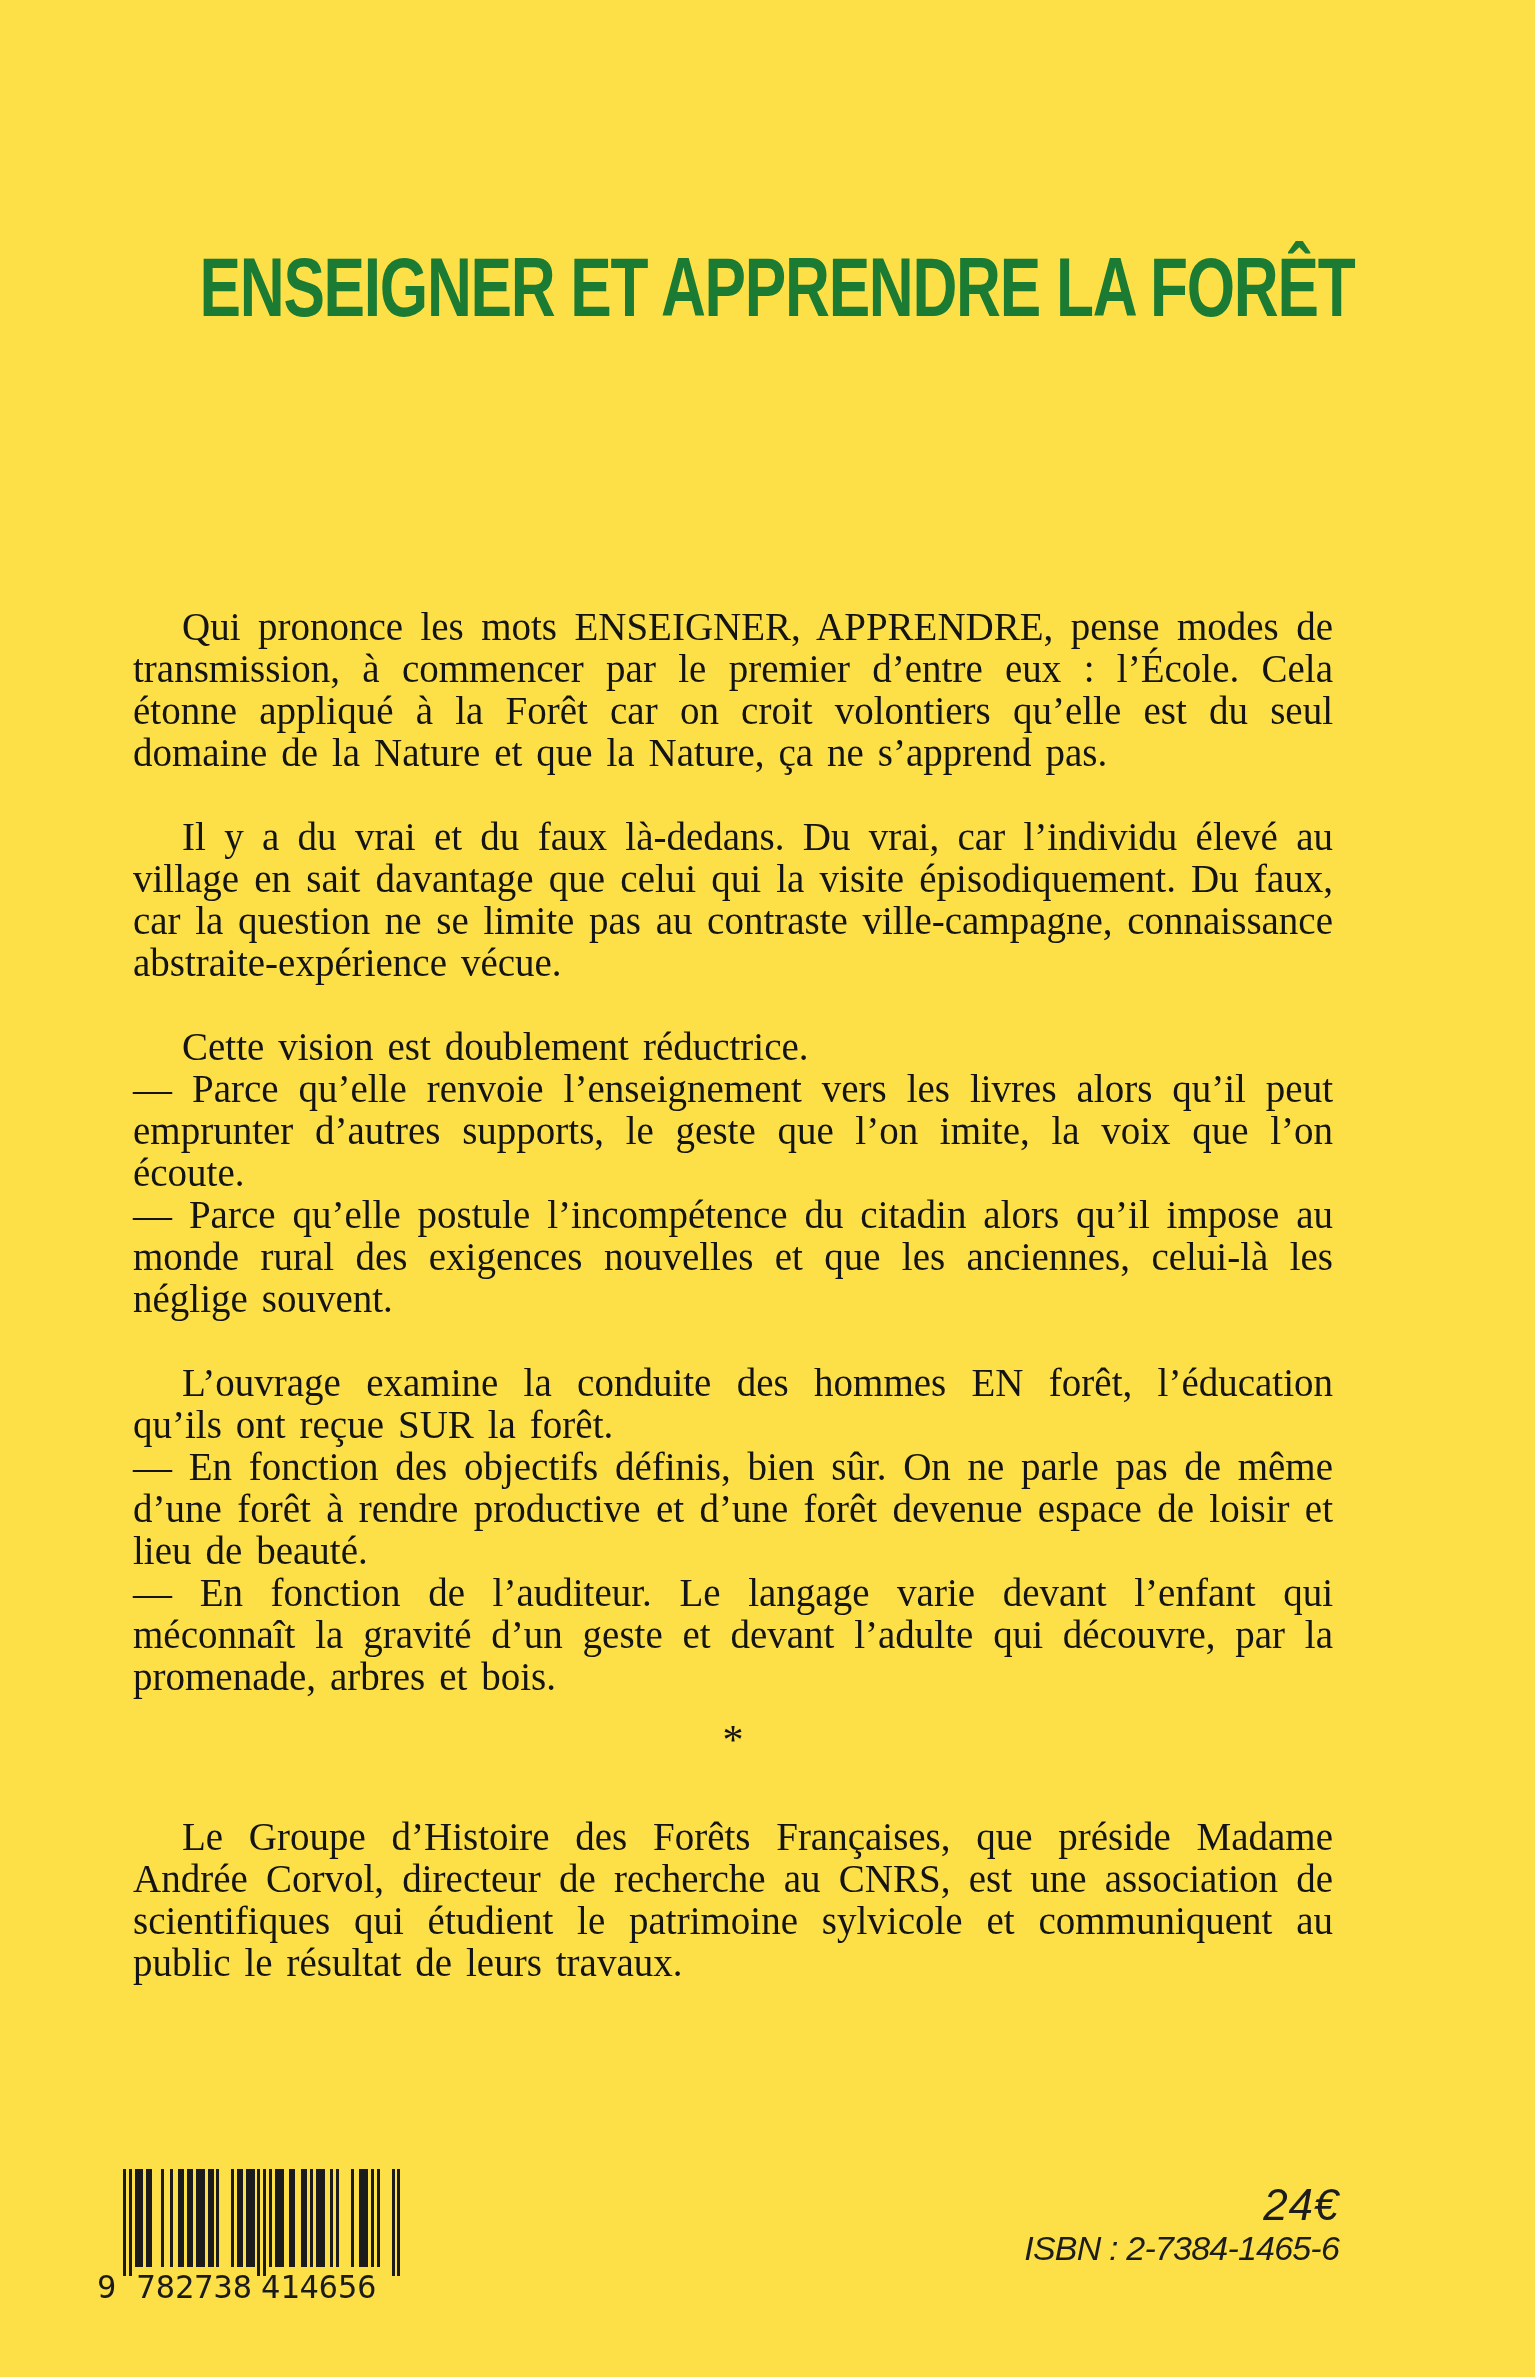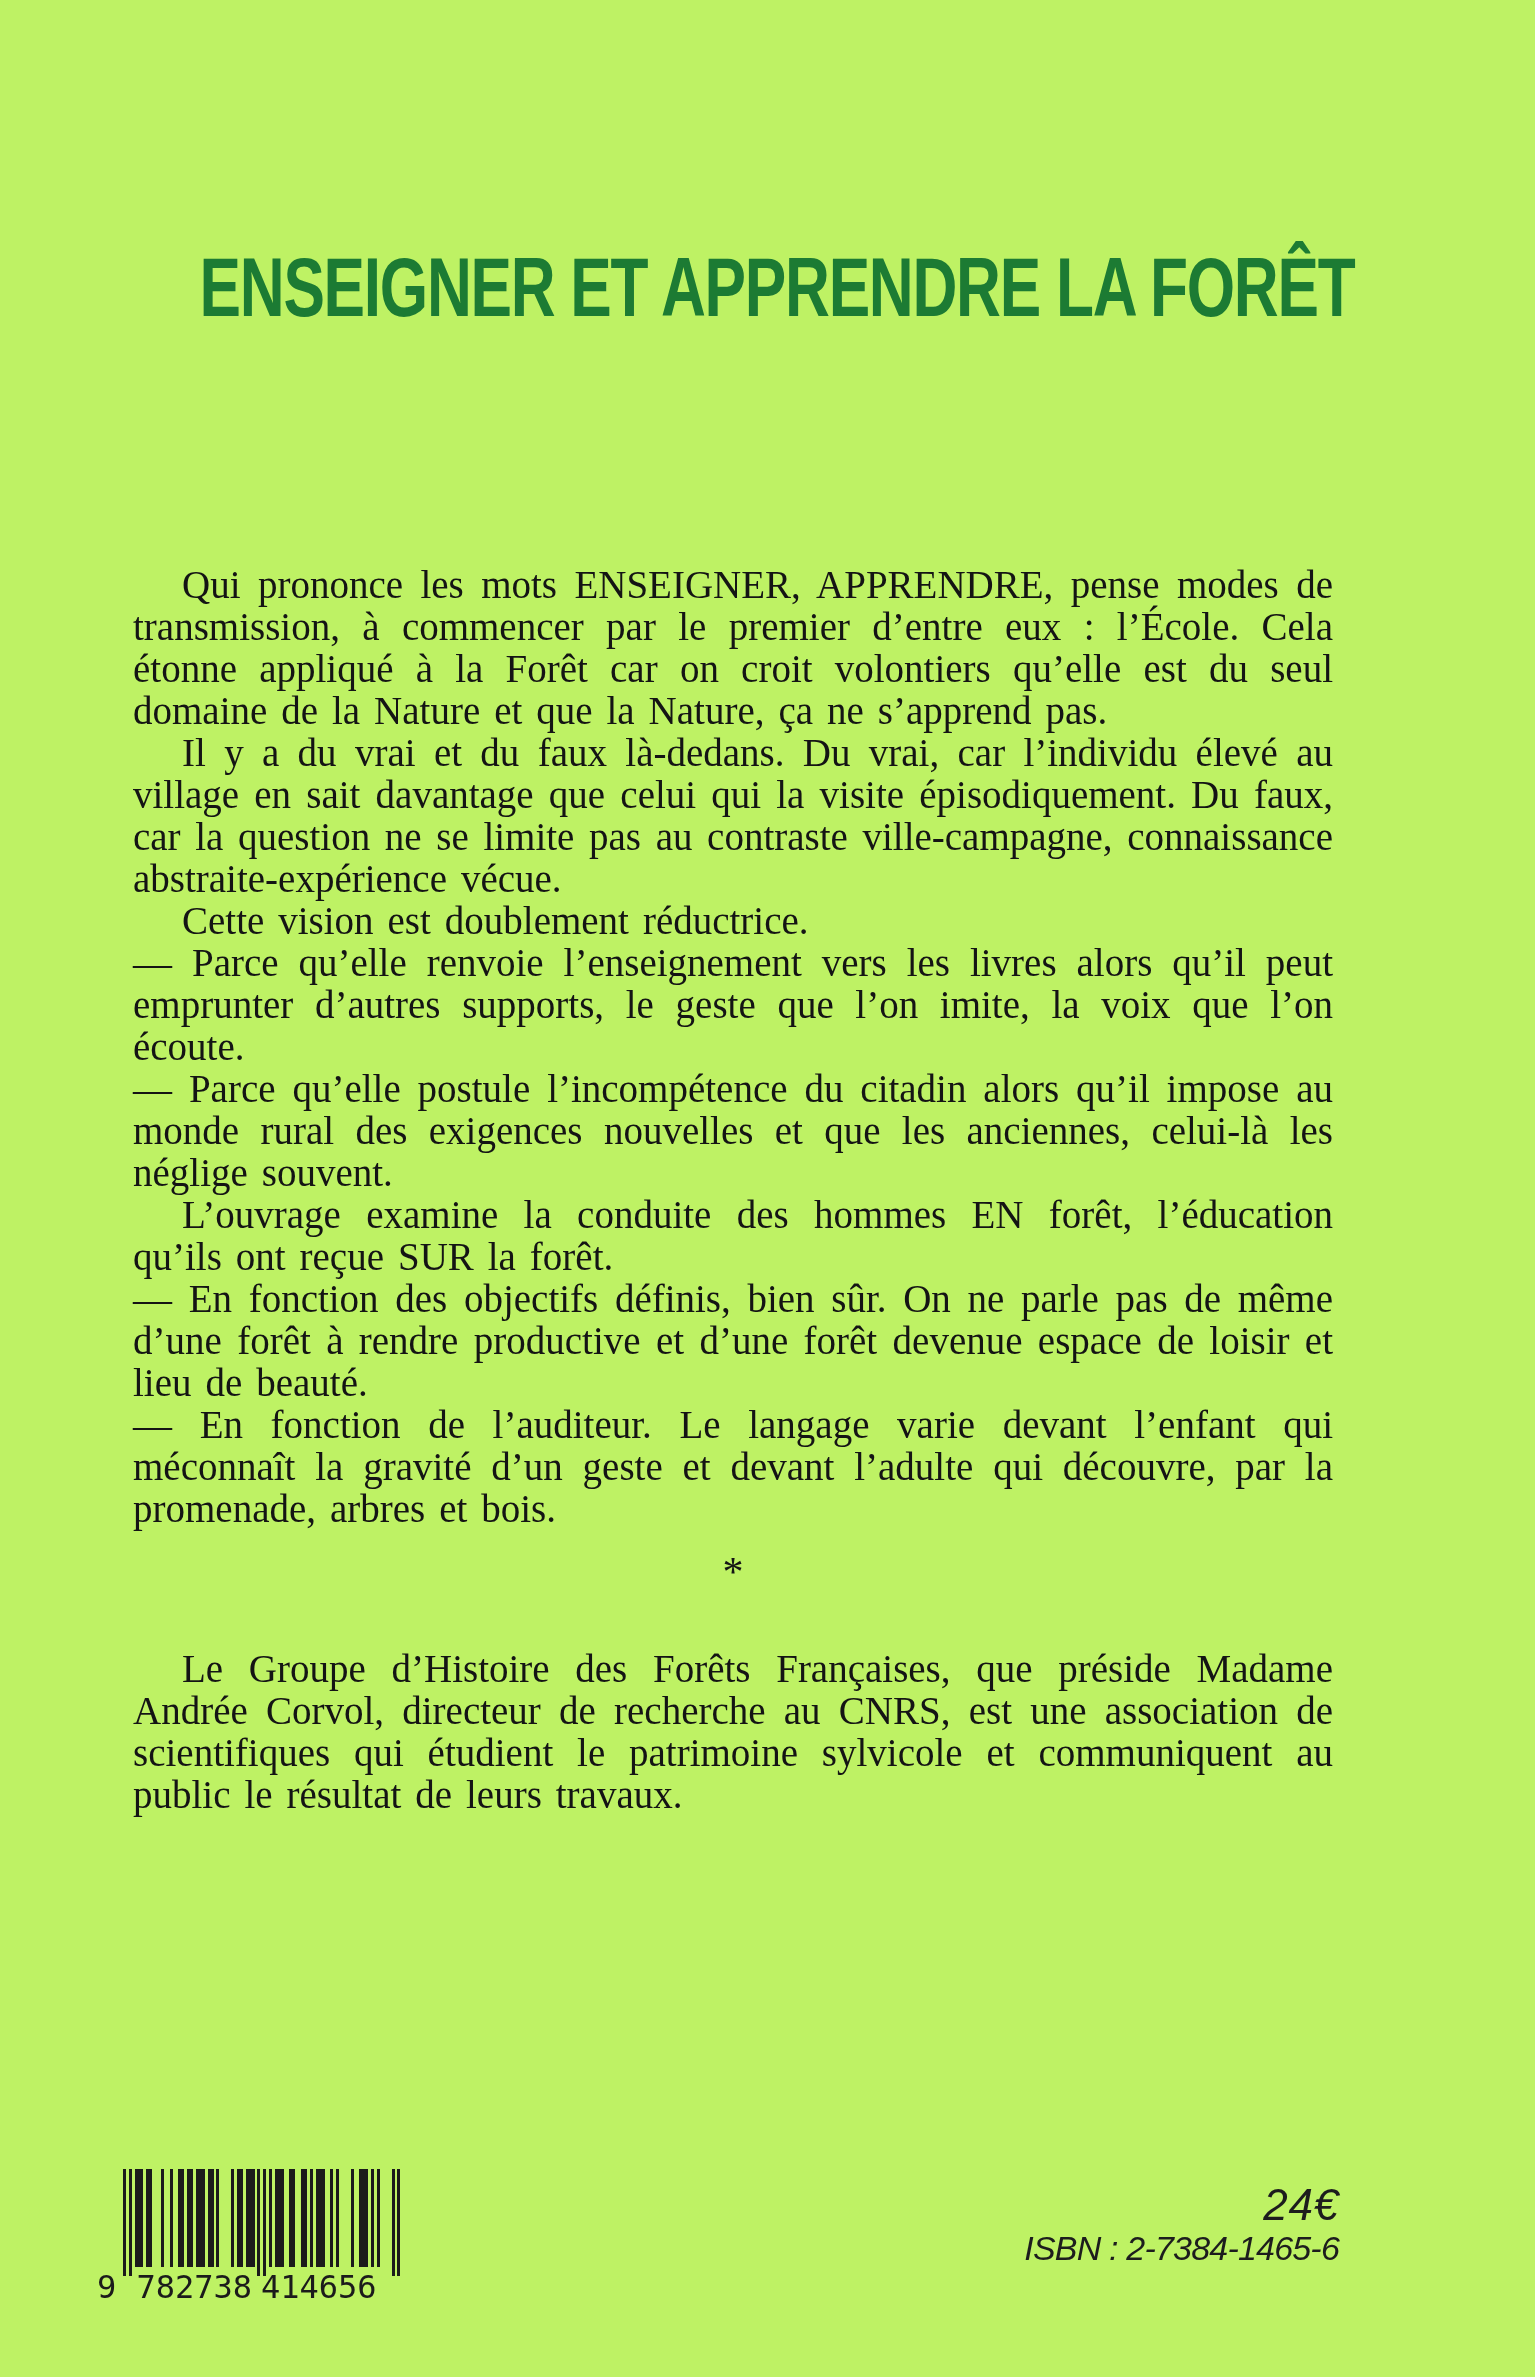--- a/index.html
+++ b/index.html
@@ -1,20 +1,20 @@
 <!DOCTYPE html>
 <html style="font-size:13.4px"><head>
 <meta charset="utf-8">
 <style>
   html, body { margin: 0; padding: 0; background: #e8e8e8; }
   .page {
     position: relative;
     width: 1535px;
     height: 2377px;
-    background: #bef264;
+    background: #fde047;
     overflow: hidden;
     font-family: "Liberation Serif", "DejaVu Serif", serif;
     color: #141414;
   }
 
   
   .title {
     position: absolute;
     top: 239px;
     left: 0;
@@ -36,21 +36,21 @@
     position: absolute;
     top: 564px;
     left: 133px;
     width: 1200px;
     font-size: 39px;
     line-height: 42px;
     text-align: justify;
     word-spacing: 4.2px;
   }
   .body-text p { margin: 0; }
-  .body-text p.indent { text-indent: 49px; }
+  .body-text p.indent { text-indent: 49px; margin-top: 42px; }
   .separator {
     text-align: center;
     text-indent: 0;
     margin: 21px 0 55px 0 !important;
     font-size: 42px;
   }
 
   
   .barcode {
     position: absolute;

